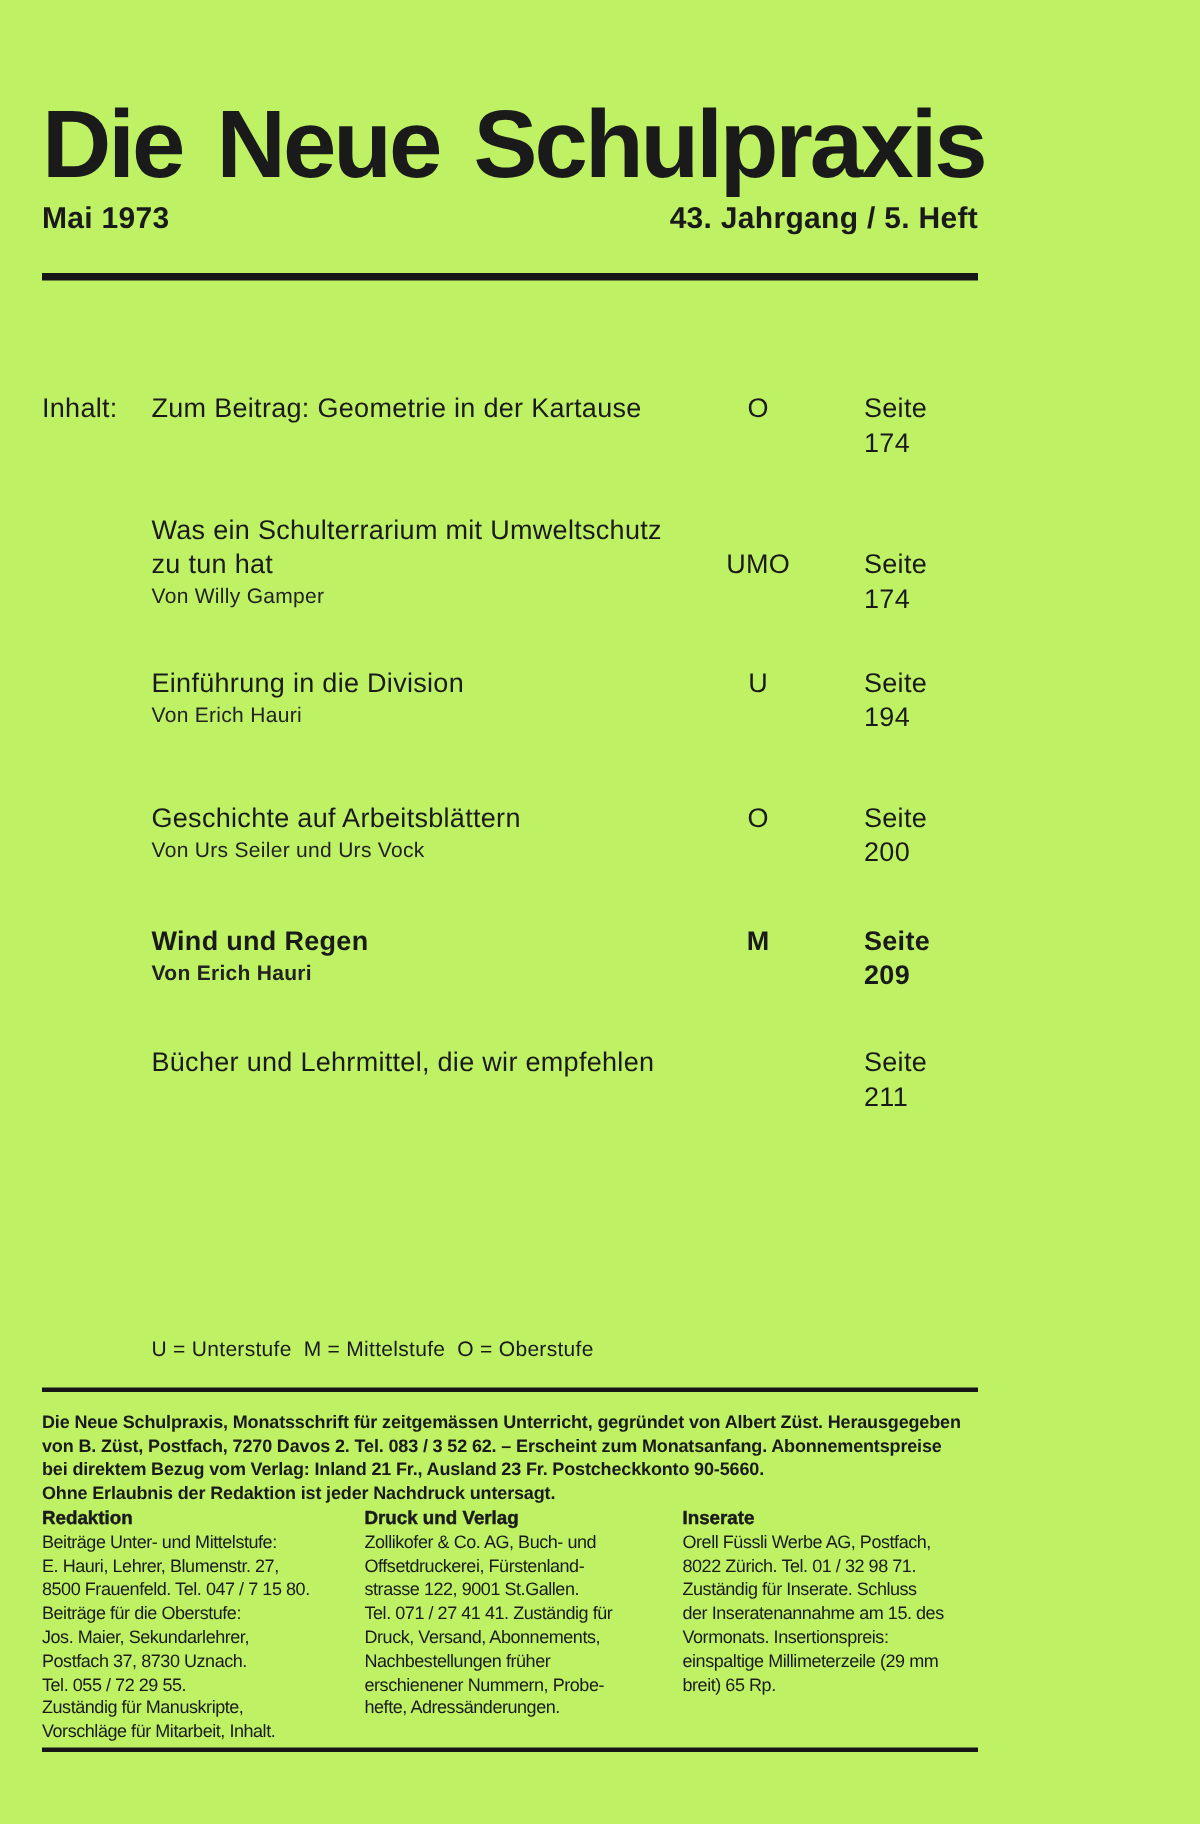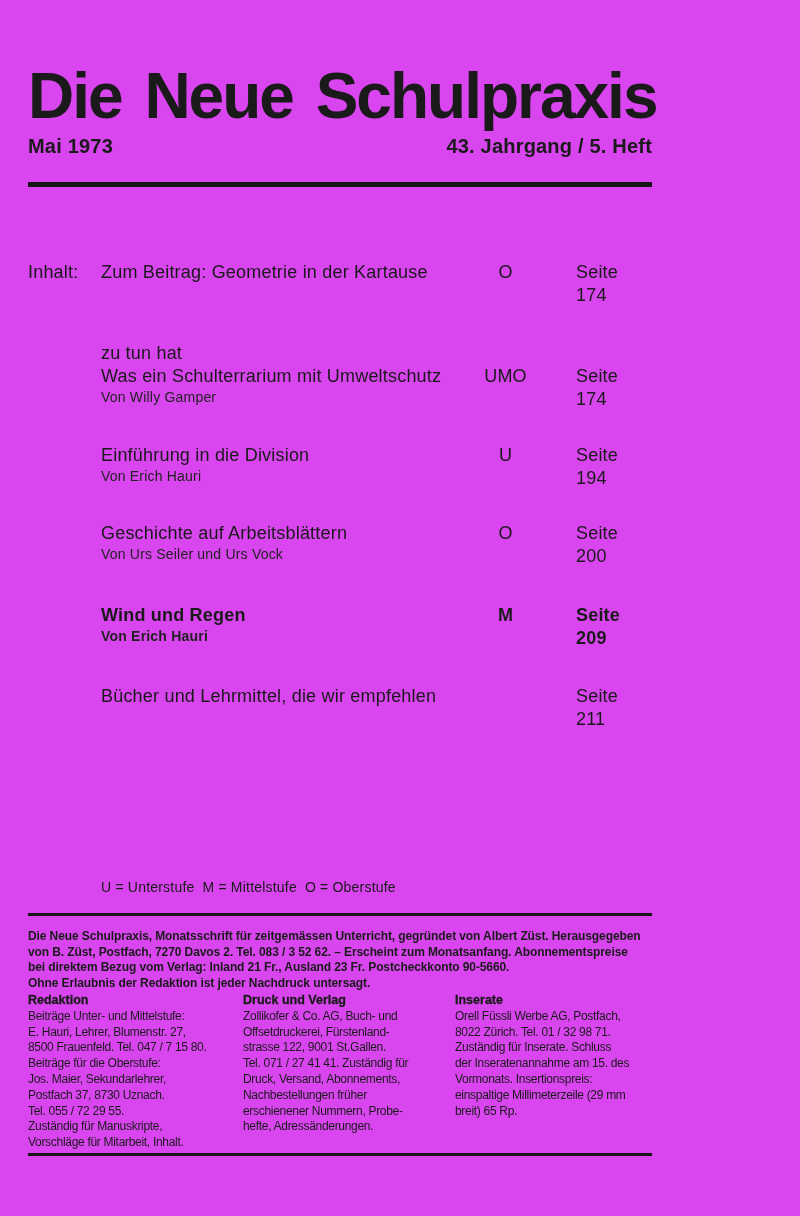--- a/index.html
+++ b/index.html
@@ -1,21 +1,21 @@
 <!DOCTYPE html>
 <html><head>
 <meta charset="utf-8">
 <style>
   html,body { margin:0; padding:0; background:#ffffff; }
   .page {
     position:relative;
     width:800px; height:1216px;
     box-sizing:border-box;
     padding:0 148px 0 28px;
-    background:#d946ef;
+    background:#bef264;
     color:#1a1a1a;
     font-family:"Liberation Sans", sans-serif;
     overflow:hidden;
   }
   .title {
     margin:64px 0 0 0;
     font-size:64px; font-weight:bold;
     line-height:64px;
     letter-spacing:-2px; word-spacing:7px;
     white-space:nowrap;
@@ -31,21 +31,21 @@
   .rule3 { height:3px; margin-top:2px; }
 
   .toc-entry {
     display:grid;
     grid-template-columns:73px 357px 95px 1fr;
     align-items:start;
   }
   .toc-entry.e1 { margin-top:74px; }
   .toc-entry.e2 { margin-top:35px; }
   .toc-entry.e3 { margin-top:33px; }
-  .toc-entry.e4 { margin-top:32px; }
+  .toc-entry.e4 { margin-top:44px; }
   .toc-entry.e5 { margin-top:36px;font-weight:bold; }
   .toc-entry.e6 { margin-top:35px; }
   .toc-label, .toc-title, .toc-cat, .toc-page {
     font-size:18px; line-height:23px; letter-spacing:0.2px;
   }
   .toc-cat { text-align:center; }
   .toc-page { padding-left:23px; }
   .toc-author { font-size:14px; line-height:18px; letter-spacing:0.2px; color:#222; }
   .offset-line2 { margin-top:23px; }
 
@@ -98,22 +98,22 @@
       <div>
         <div class="toc-title">Zum Beitrag: Geometrie in der Kartause</div>
       </div>
       <div class="toc-cat">O</div>
       <div class="toc-page">Seite 174</div>
     </div>
 
     <div class="toc-entry e2">
       <div class="toc-label"></div>
       <div>
+        <div class="toc-title">Was ein Schulterrarium mit Umweltschutz</div>
         <div class="toc-title">zu tun hat</div>
-        <div class="toc-title">Was ein Schulterrarium mit Umweltschutz</div>
         <div class="toc-author">Von Willy Gamper</div>
       </div>
       <div class="toc-cat offset-line2">UMO</div>
       <div class="toc-page offset-line2">Seite 174</div>
     </div>
 
     <div class="toc-entry e3">
       <div class="toc-label"></div>
       <div>
         <div class="toc-title">Einführung in die Division</div>

